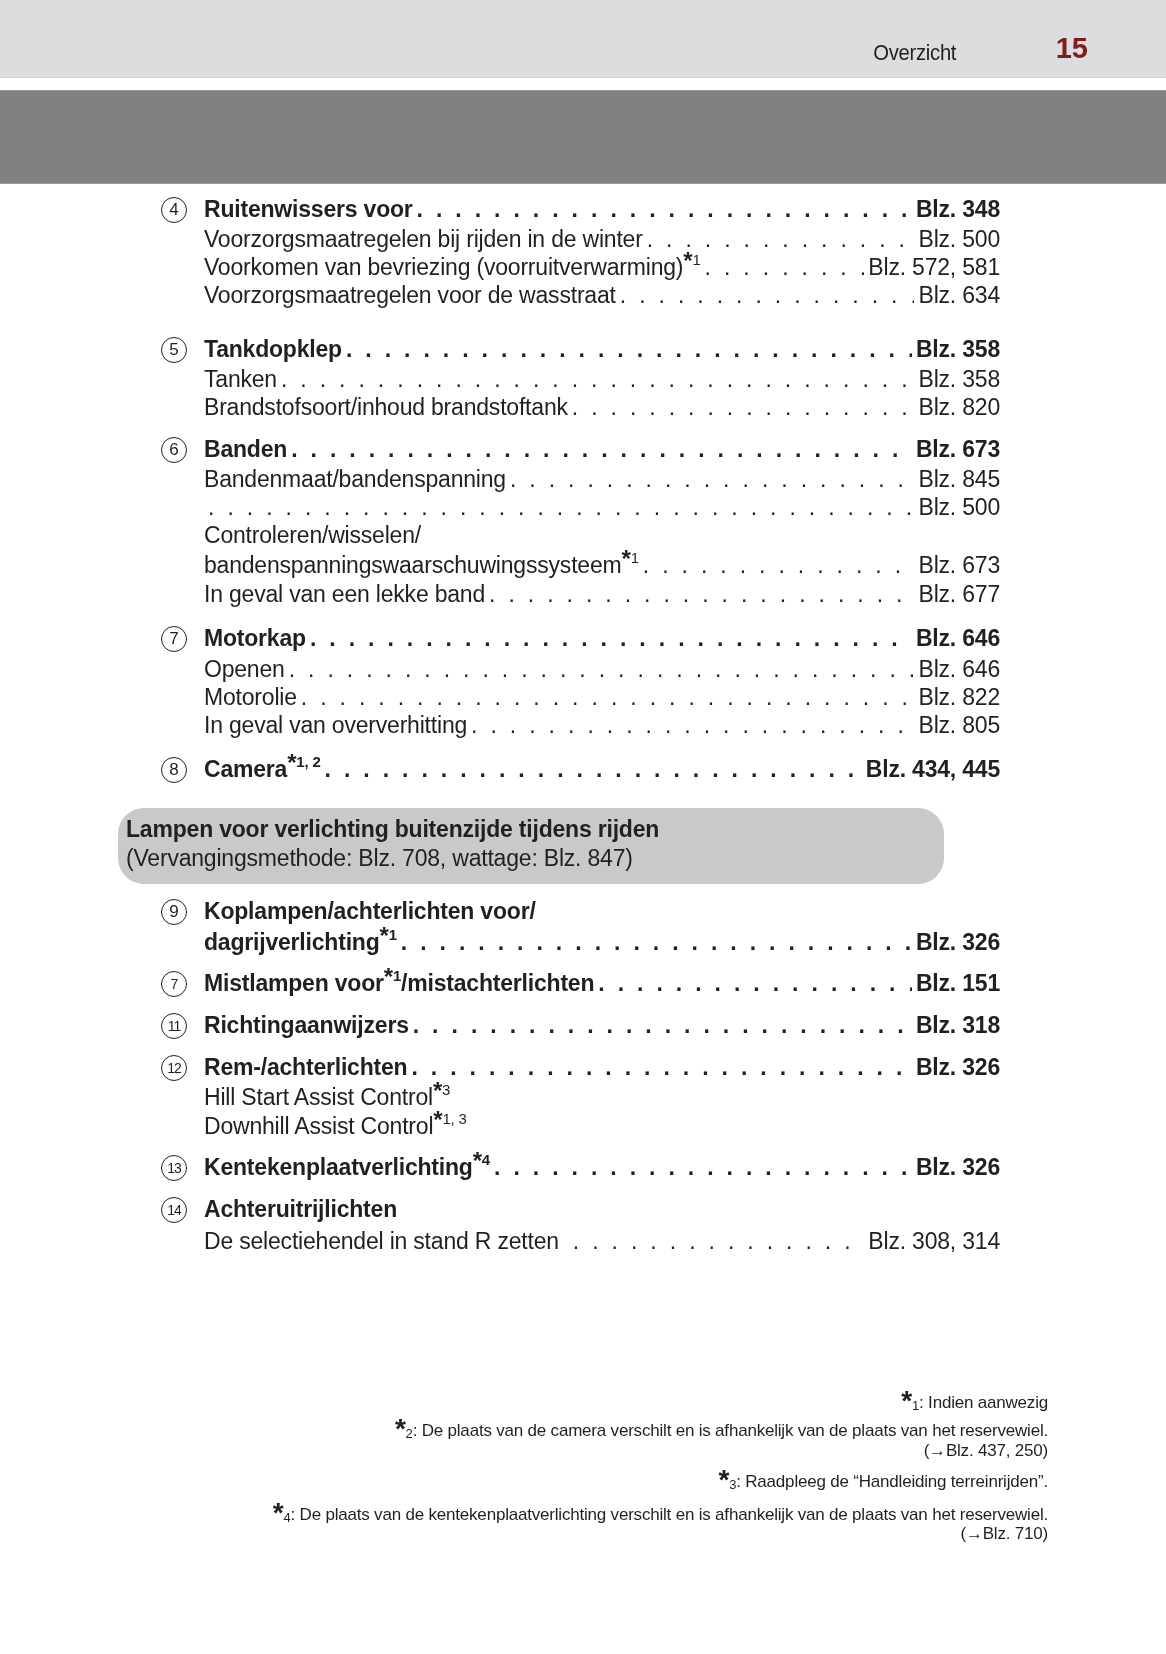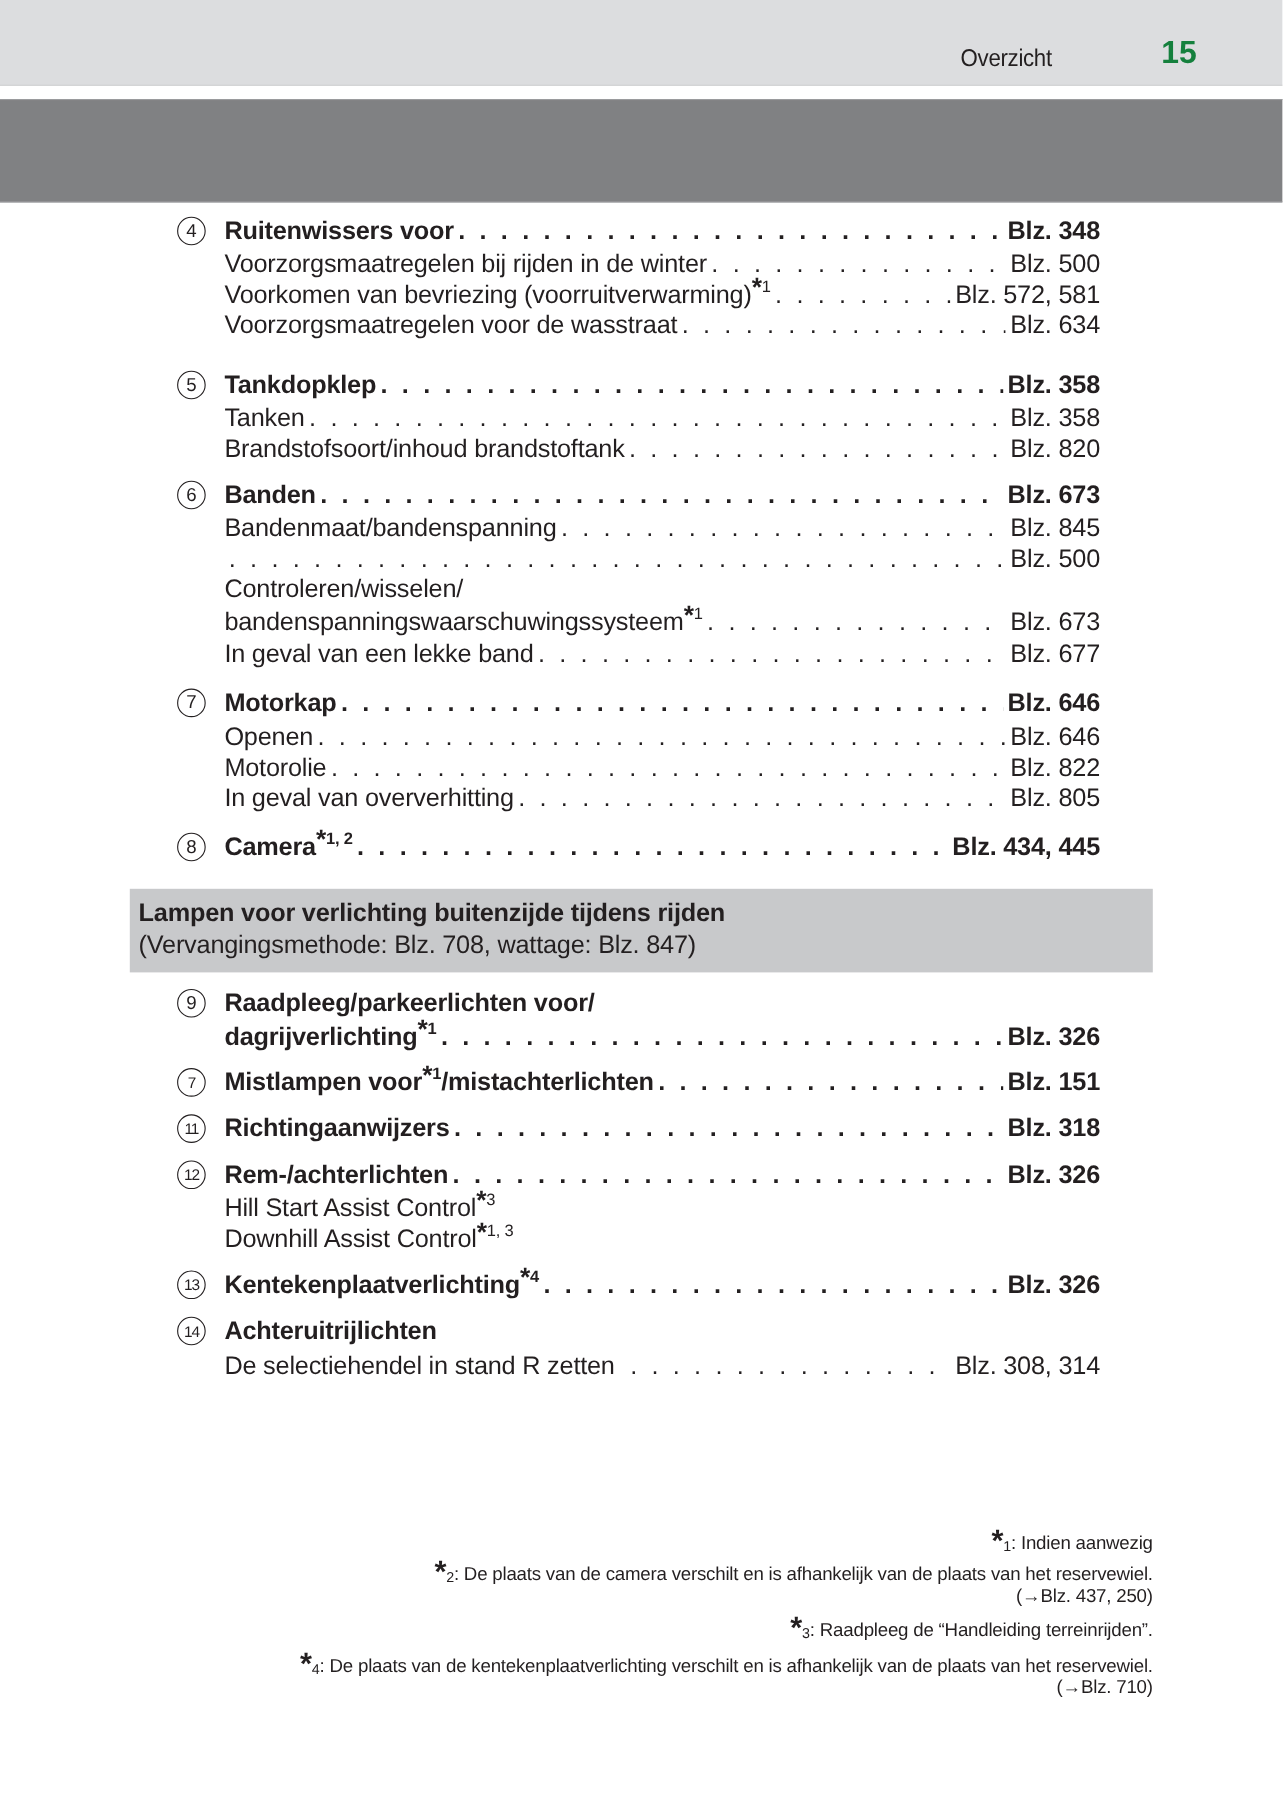--- a/index.html
+++ b/index.html
@@ -1,35 +1,35 @@
 <!DOCTYPE html>
 <html><head>
   <meta charset="utf-8">
   <style>
     html, body { margin: 0; padding: 0; background: #ffffff; }
     body { width: 1166px; height: 1654px; position: relative; overflow: hidden;
       font-family: "Liberation Sans", sans-serif; color: #231f20; }
     .header-bar { position: absolute; left: 0; top: 0; width: 1166px; height: 77px; background: #dcdddf; border-bottom: 1px solid #d0d1d3; }
     .header-section { position: absolute; right: 210px; top: 40px; font-size: 22px; color: #231f20; letter-spacing: -0.3px; transform: scaleX(0.92); transform-origin: right center; }
-    .header-page { position: absolute; right: 78px; top: 32px; font-size: 29px; font-weight: bold; color: #15803d; }
+    .header-page { position: absolute; right: 78px; top: 32px; font-size: 29px; font-weight: bold; color: #7f1d1d; }
     .band { position: absolute; left: 0; top: 90px; width: 1166px; height: 92px; background: #808183; border-top: 1px solid #9a9b9d; border-bottom: 1px solid #9a9b9d; }
 
     .content { position: absolute; left: 0; top: 0; width: 1166px; }
     .row { position: absolute; left: 204px; width: 796px; height: 30px; display: flex; align-items: flex-end; font-size: 23px; line-height: 30px; white-space: nowrap; }
     .row.bold { font-weight: bold; }
     .row .lbl { flex: 0 0 auto; letter-spacing: -0.2px; }
     .row .dots { flex: 1 1 auto; overflow: hidden; margin: 0 4px; letter-spacing: 3.3px; color: #231f20; }
     .row .pg { flex: 0 0 auto; letter-spacing: -0.2px; }
     sup.fn { font-size: 15px; vertical-align: 10px; line-height: 0; }
     sup.fn .star { font-size: 24px; font-weight: bold; vertical-align: -4px; }
     .num { position: absolute; left: 161px; width: 24px; height: 24px; border: 1.4px solid #231f20; border-radius: 50%;
       font-size: 17px; line-height: 24px; text-align: center; box-sizing: content-box; font-weight: normal; }
     .num.two { font-size: 14px; letter-spacing: -1px; }
 
-    .section-box { position: absolute; left: 118px; top: 808px; width: 930px; height: 76px; background: #c8c9cb; }
+    .section-box { position: absolute; left: 118px; top: 808px; width: 826px; height: 76px; background: #c8c9cb; border-radius: 26px; }
     .section-title { position: absolute; left: 8px; top: 8px; font-size: 23px; font-weight: bold; letter-spacing: -0.2px; }
     .section-sub { position: absolute; left: 8px; top: 37px; font-size: 23px; letter-spacing: -0.2px; }
 
     .footnote { position: absolute; right: 118px; font-size: 17px; text-align: right; white-space: nowrap; letter-spacing: -0.2px; }
     .footnote .star { font-size: 28px; font-weight: bold; vertical-align: -2px; }
     .footnote sub { font-size: 13px; vertical-align: -2px; }
   </style>
 </head>
 <body>
 
@@ -139,21 +139,21 @@
     <span class="pg">Blz. 434, 445</span>
   </div>
 
   <div class="section-box">
     <div class="section-title">Lampen voor verlichting buitenzijde tijdens rijden</div>
     <div class="section-sub">(Vervangingsmethode: Blz. 708, wattage: Blz. 847)</div>
   </div>
 
   <div class="num" style="top:899px">9</div>
   <div class="row bold nopage" style="top:896px">
-    <span class="lbl">Raadpleeg/parkeerlichten voor/</span>
+    <span class="lbl">Koplampen/achterlichten voor/</span>
   </div>
   <div class="row bold" style="top:927px">
     <span class="lbl"><span>dagrijverlichting</span><sup class="fn"><span class="star">*</span><span>1</span></sup></span>
     <span class="dots">. . . . . . . . . . . . . . . . . . . . . . . . . . . . . . . . . . . . . . . . . . . . . . . . . . . . . . . . . . . . . . . . . . . . . . . . . . . . . . . . . . . . . . . . . . . . . . . .</span>
     <span class="pg">Blz. 326</span>
   </div>
 
   <div class="num two" style="top:971px">7</div>
   <div class="row bold" style="top:968px">
     <span class="lbl"><span>Mistlampen voor</span><sup class="fn"><span class="star">*</span><span>1</span></sup><span>/mistachterlichten</span></span>

